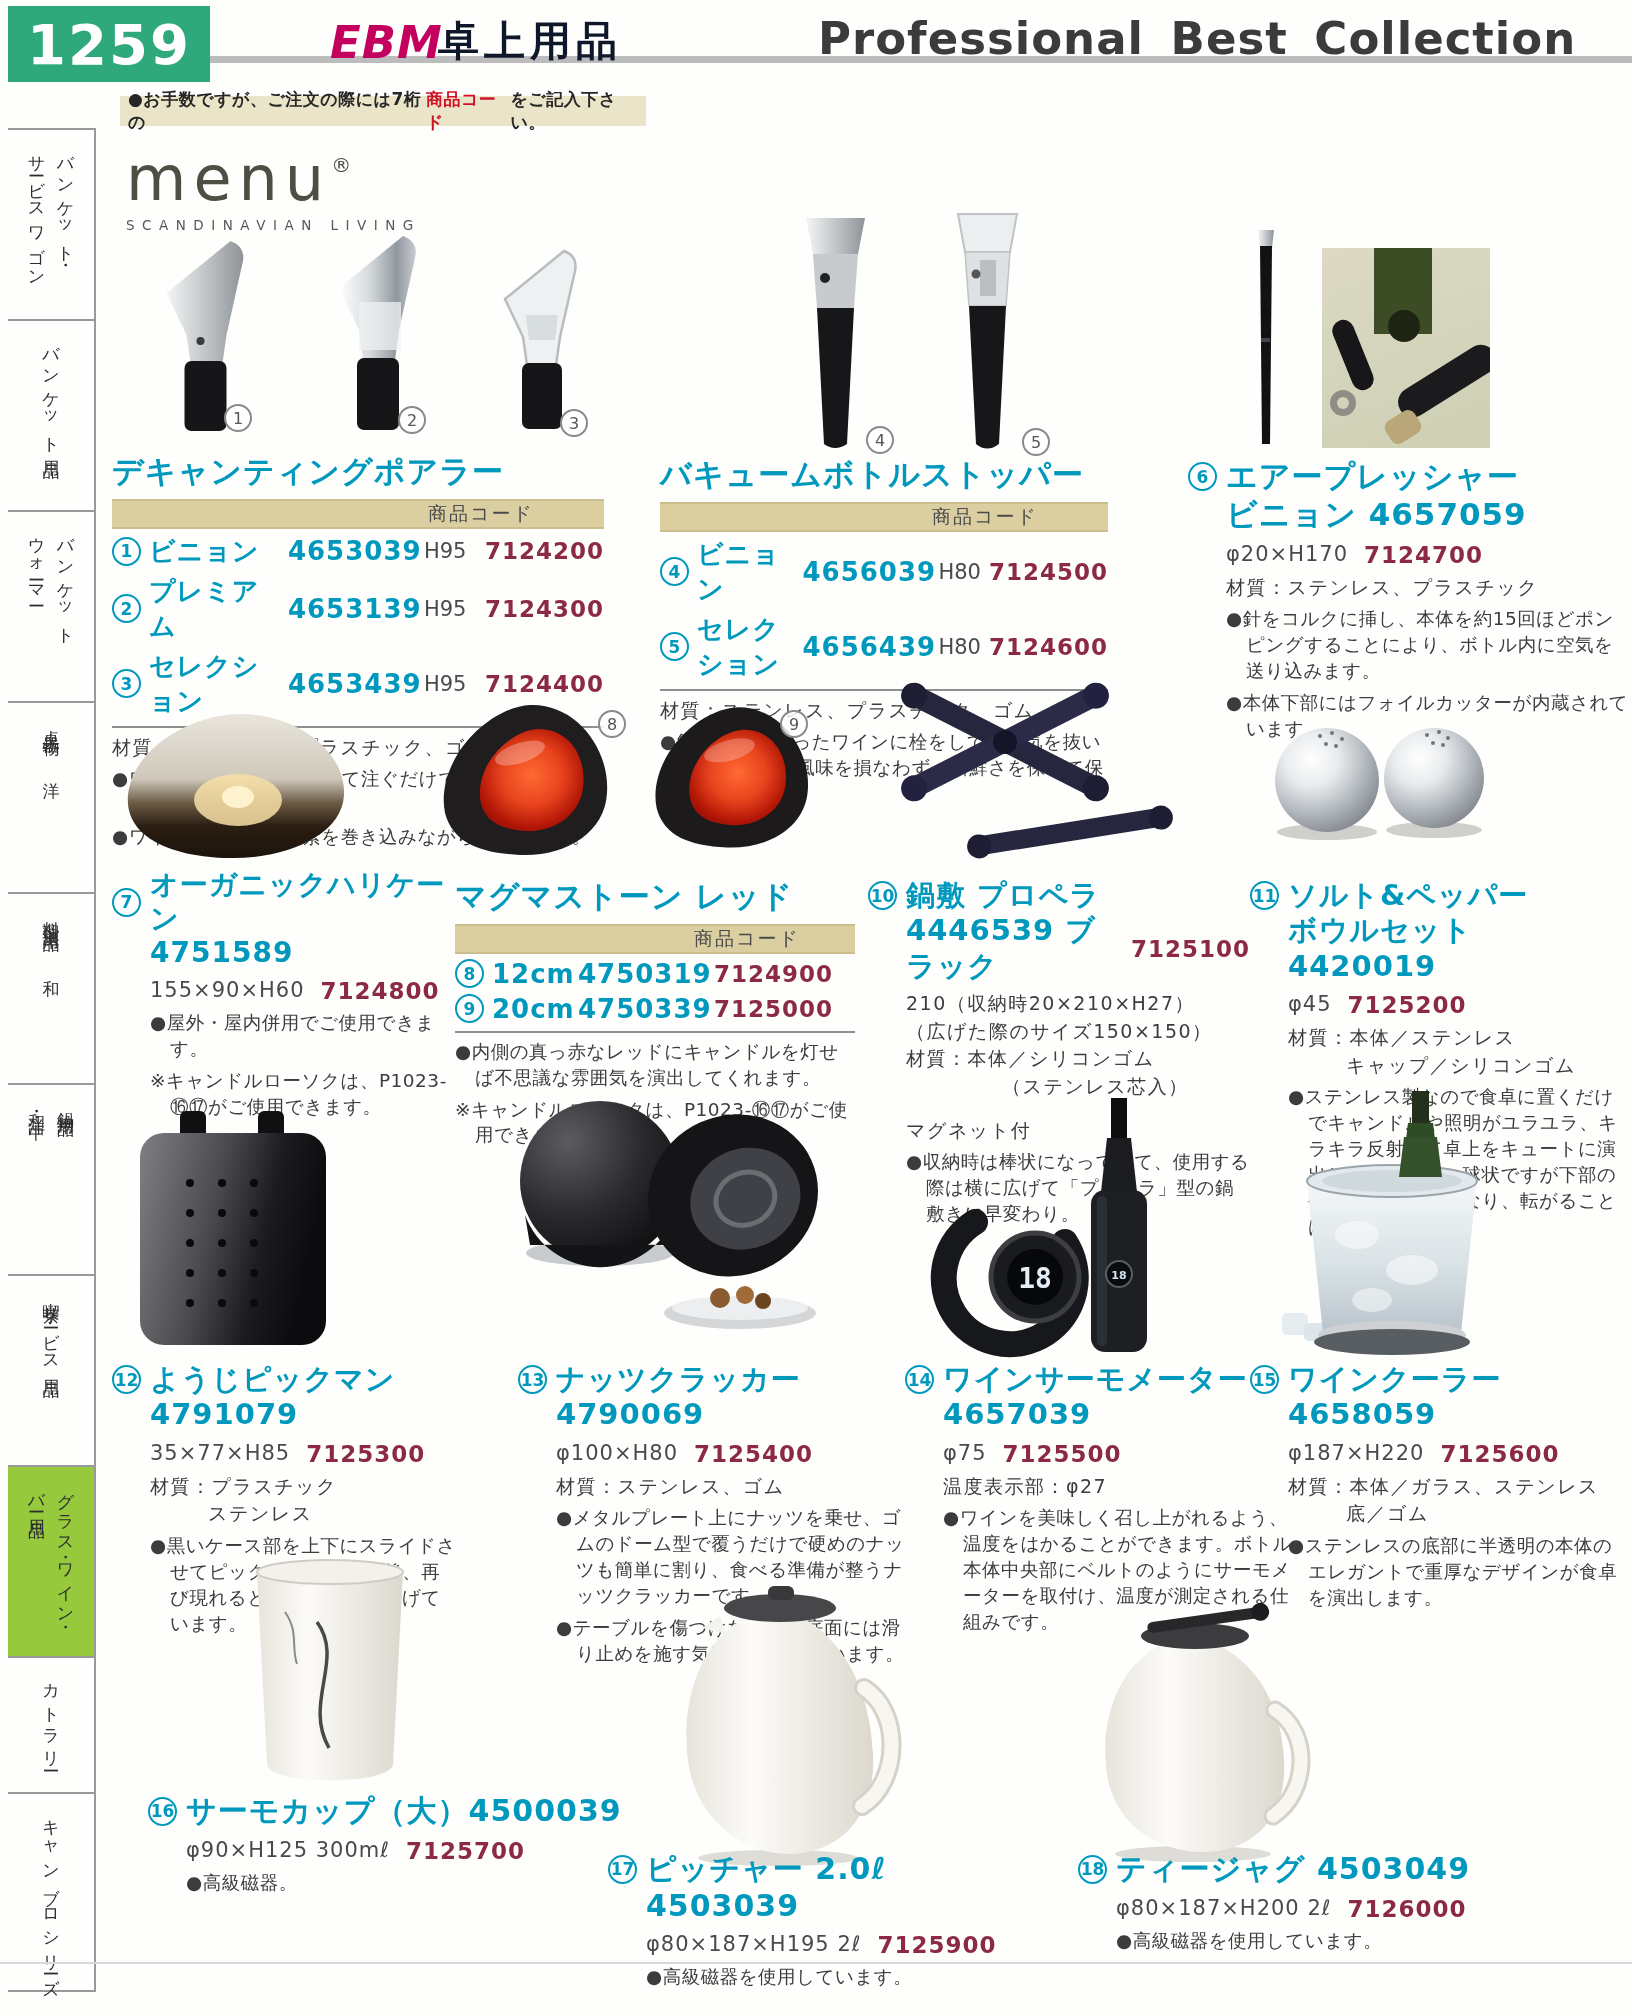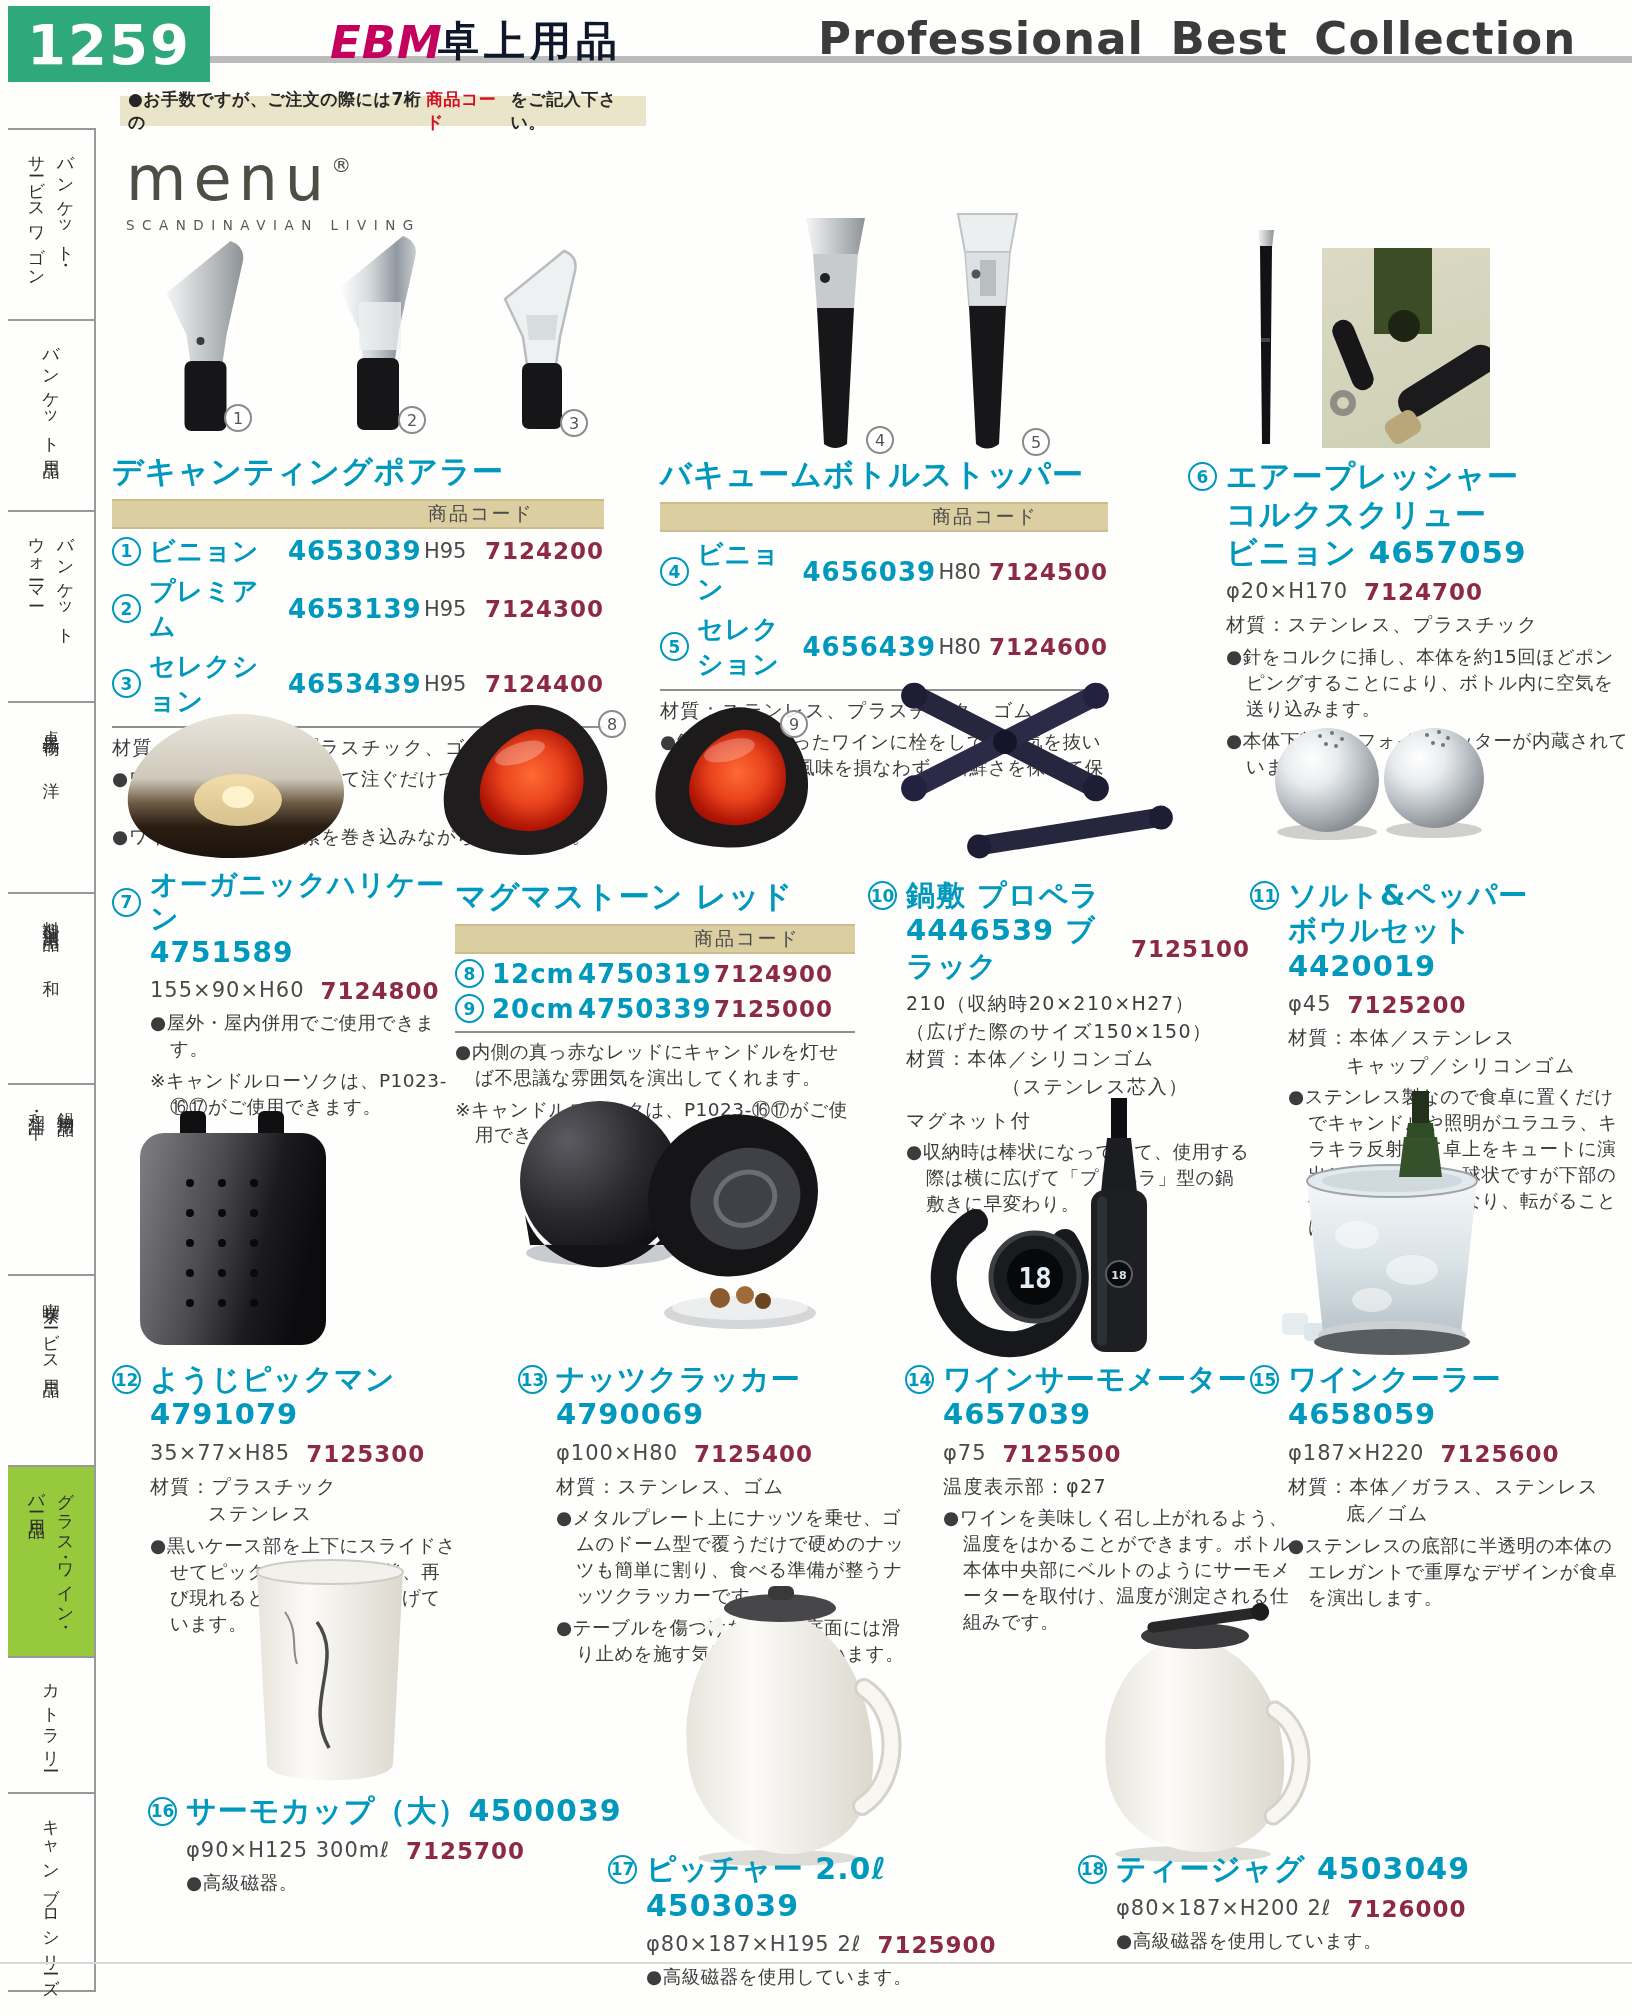--- a/index.html
+++ b/index.html
@@ -296,21 +296,20 @@
     <div class="rule"></div>
     <p class="mat">材質：ステンレス、プラスチック、ゴム</p>
     <p class="note">●飲み切れなかったワインに栓をして、空気を抜いて、ワインの風味を損なわず、新鮮さを保って保存できます。</p>
   </section>
 
   <section class="abs" style="left:1188px;top:458px;width:442px">
     <div class="tline">
       <span class="cn">6</span>
       <span class="sec-title">エアープレッシャー</span>
     </div>
-    <div class="sec-title t2">コルクスクリュー</div>
     <div class="sec-title t2">ビニョン 4657059</div>
     <div class="szline t2">
       <span class="size">φ20×H170</span>
       <span class="jan">7124700</span>
     </div>
     <div class="t2">
       <p class="mat">材質：ステンレス、プラスチック</p>
       <p class="note">●針をコルクに挿し、本体を約15回ほどポンピングすることにより、ボトル内に空気を送り込みます。</p>
       <p class="note">●本体下部にはフォイルカッターが内蔵されています。</p>
     </div>
@@ -421,21 +420,21 @@
     </div>
     <div class="tline t2">
       <span class="sec-title" style="font-size:29px">4446539 ブラック</span>
       <span class="jan">7125100</span>
     </div>
     <div class="t2">
       <p class="spec">210（収納時20×210×H27）</p>
       <p class="spec" style="margin-top:2px">（広げた際のサイズ150×150）</p>
       <p class="spec" style="margin-top:2px">材質：本体／シリコンゴム</p>
       <p class="spec indent2" style="margin-top:2px">（ステンレス芯入）</p>
-      <p class="spec" style="margin-top:8px">マグネット付</p>
+      <p class="spec" style="margin-top:18px">マグネット付</p>
       <p class="note">●収納時は棒状になっていて、使用する際は横に広げて「プロペラ」型の鍋敷きに早変わり。</p>
     </div>
   </section>
 
   <section class="abs" style="left:1250px;top:878px;width:380px">
     <div class="tline">
       <span class="cn">11</span>
       <span class="sec-title" style="font-size:29px">ソルト&amp;ペッパー</span>
     </div>
     <div class="sec-title t2" style="font-size:29px">ボウルセット 4420019</div>

